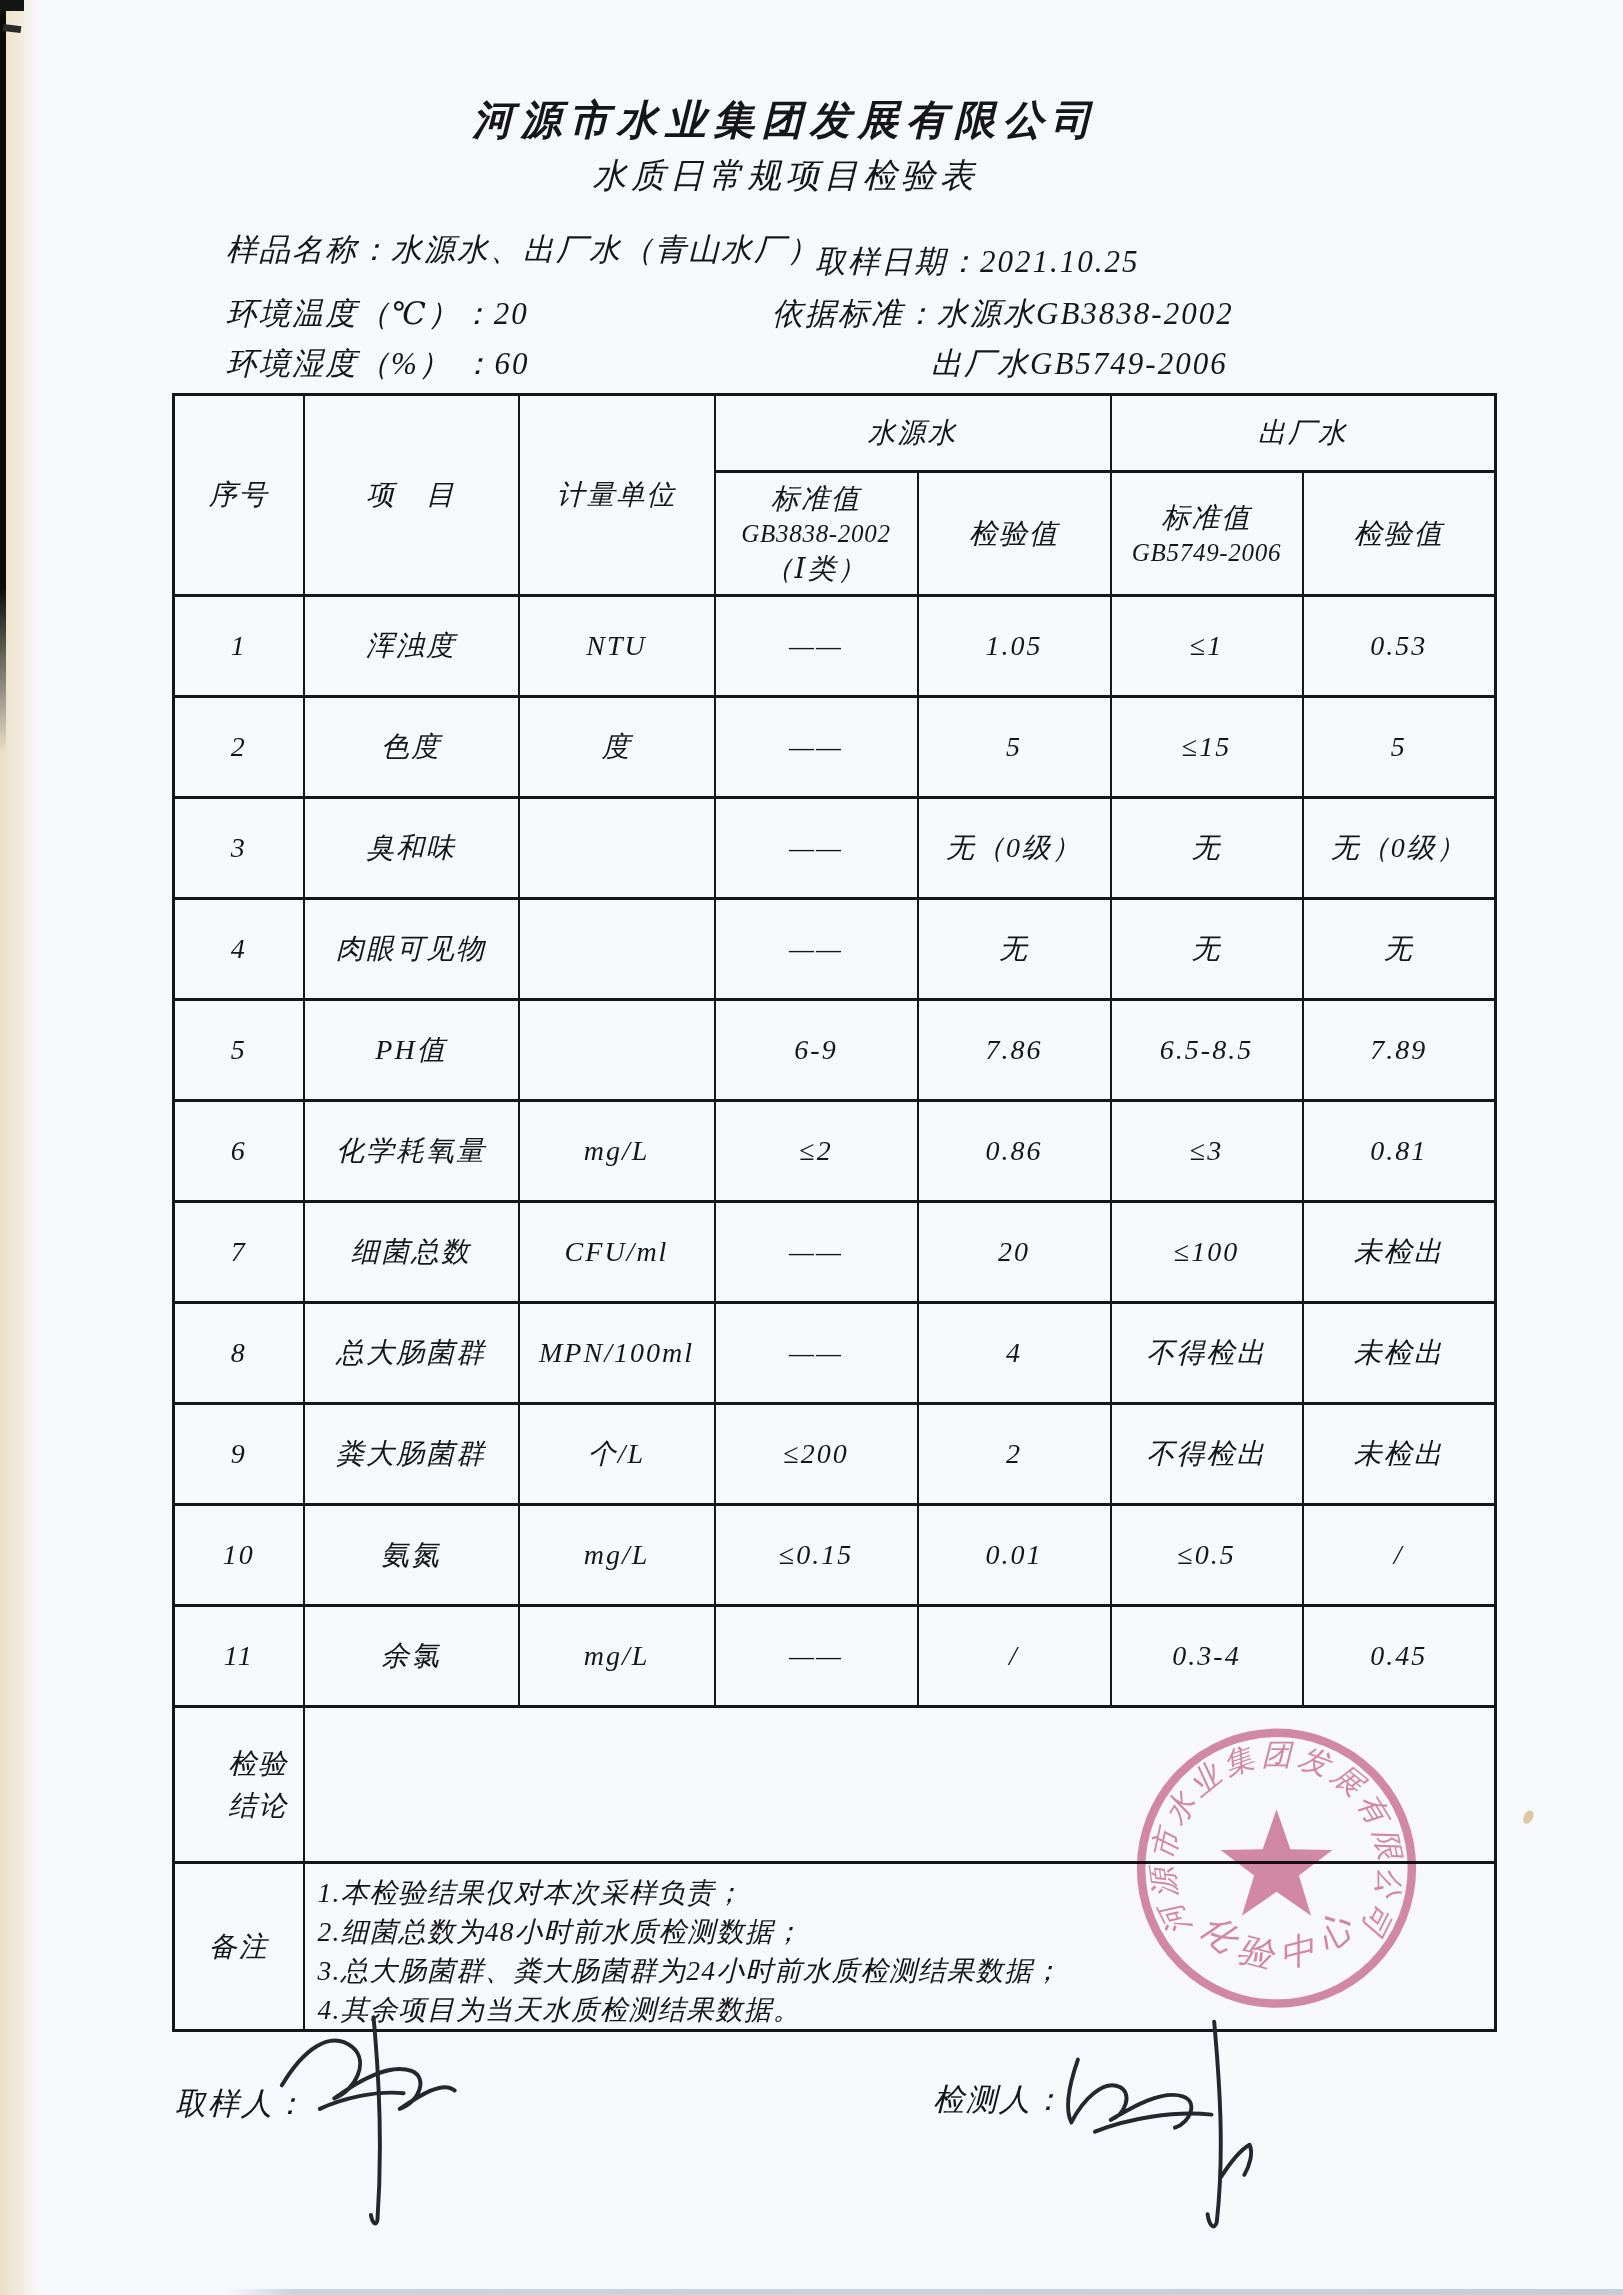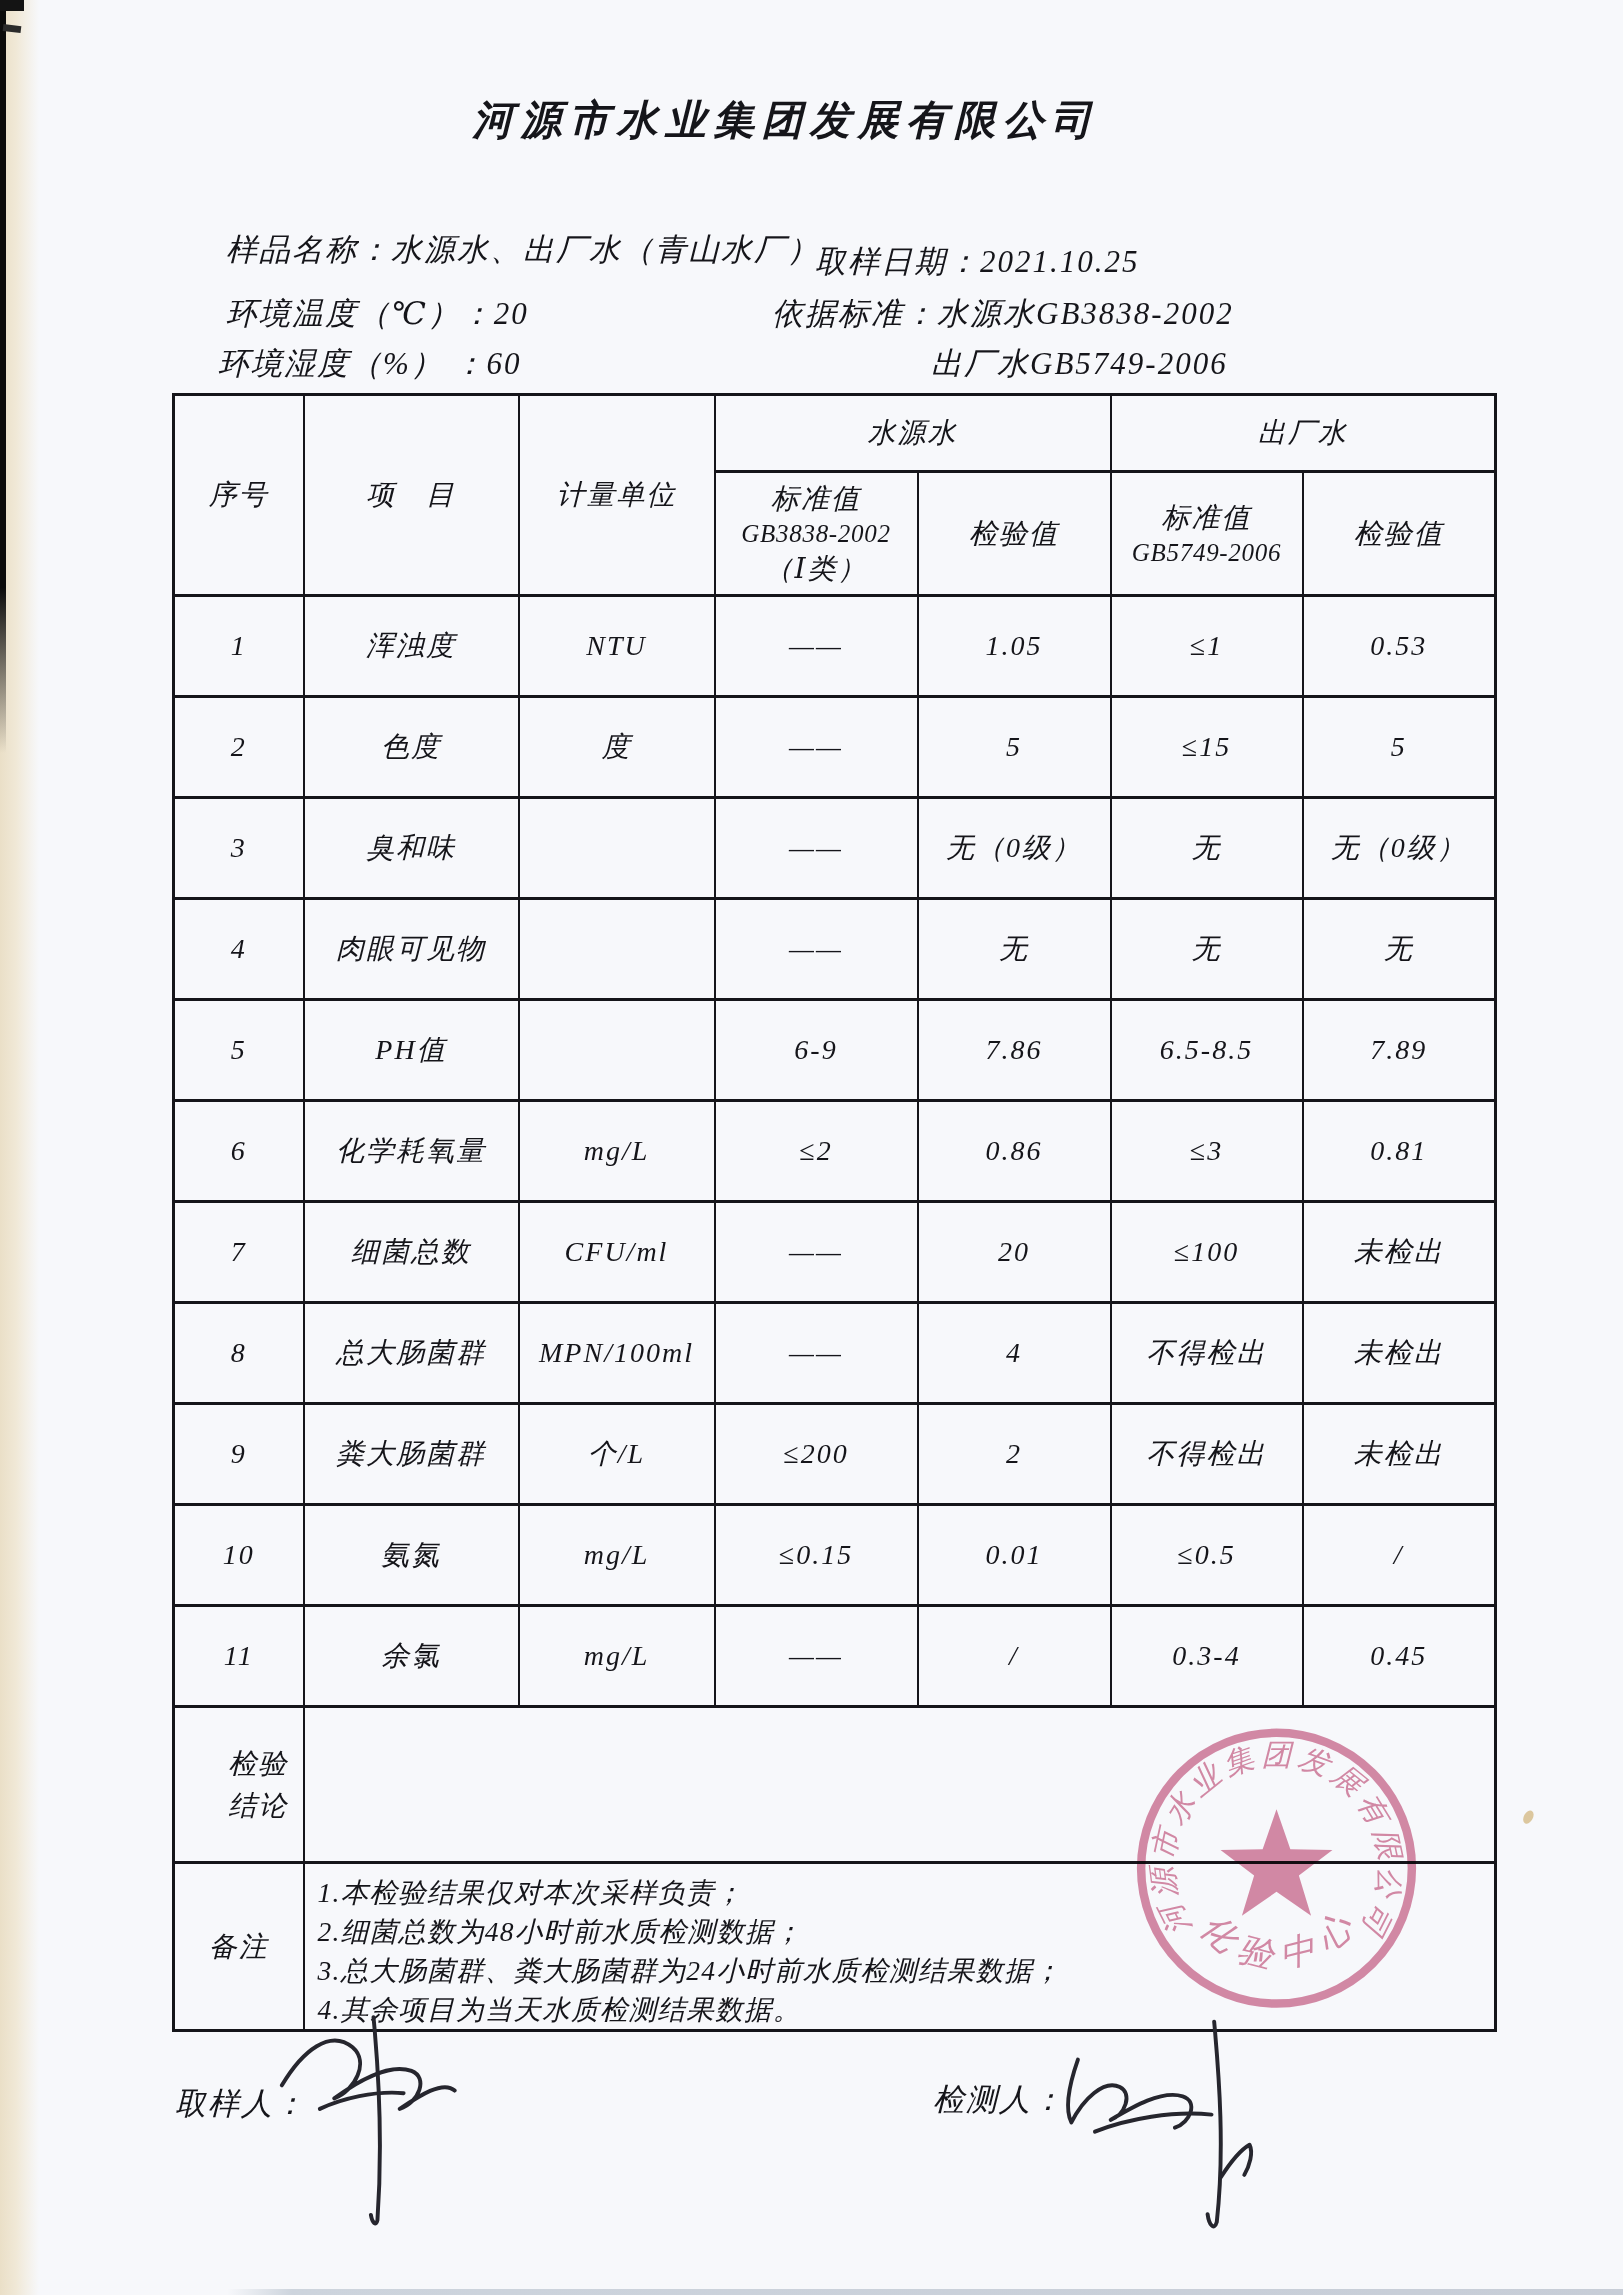--- a/index.html
+++ b/index.html
@@ -31,21 +31,21 @@
   
   .title1{position:absolute;left:105px;top:93px;width:1361px;text-align:center;
     font-size:41px;font-weight:bold;letter-spacing:7.2px;}
   .title2{position:absolute;left:105px;top:153px;width:1361px;text-align:center;
     font-size:34px;letter-spacing:4.6px;}
   .info{position:absolute;font-size:31px;letter-spacing:2px;white-space:nowrap;}
   .i1a{left:226px;top:229px;}
   .i1b{left:815px;top:241px;}
   .i2a{left:226px;top:293px;}
   .i2b{left:772px;top:293px;}
-  .i3a{left:218px;top:343px;text-align:right;}
+  .i3a{left:226px;top:343px;text-align:right;}
   .i3b{left:931px;top:343px;}
   
   table.report{
     position:absolute;left:172px;top:393px;width:1323px;
     border-collapse:collapse;table-layout:fixed;
     border:3.9px solid var(--ink);
   }
   .report th,.report td{
     border:2px solid var(--ink);
     border-top-width:3.3px;border-bottom-width:3.3px;
@@ -81,20 +81,21 @@
 <div class="page">
 
   <div class="edge-cream"></div>
   <div class="edge-black"></div>
   <div class="corner-mark-a"></div>
   <div class="corner-mark-b"></div>
   <div class="bottom-strip"></div>
   <div class="speck"></div>
 
   <div class="title1">河源市水业集团发展有限公司</div>
+  <div class="title2">水质日常规项目检验表</div>
 
   <div class="info i1a"><span>样品名称：</span><span>水源水、出厂水（青山水厂）</span></div>
   <div class="info i1b"><span>取样日期：</span><span>2021.10.25</span></div>
   <div class="info i2a"><span>环境温度（℃）：</span><span>20</span></div>
   <div class="info i2b"><span>依据标准：</span><span>水源水GB3838-2002</span></div>
   <div class="info i3a"><span>环境湿度（%） ：</span><span>60</span></div>
   <div class="info i3b">出厂水GB5749-2006</div>
 
   <table class="report">
     <colgroup>

